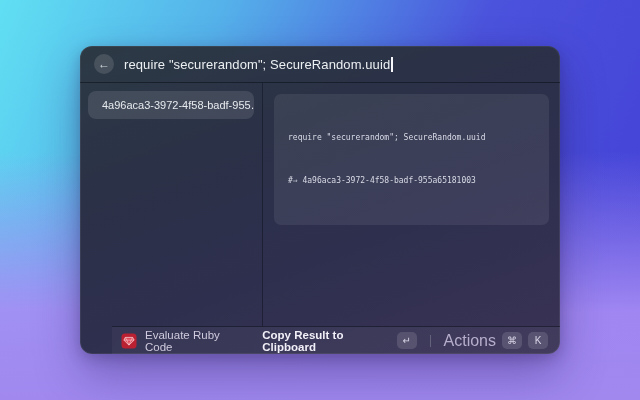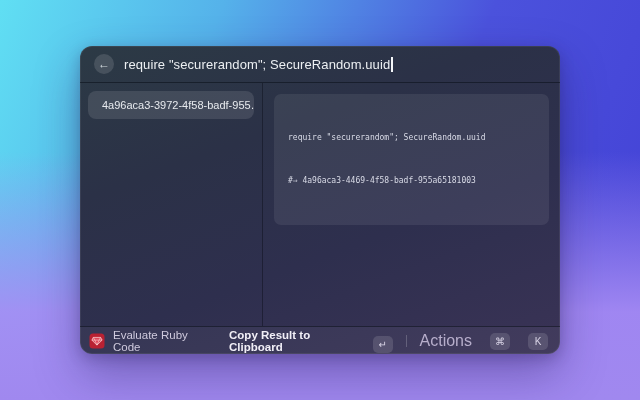--- a/index.html
+++ b/index.html
@@ -101,26 +101,27 @@
   
   .footer {
     flex: 0 0 28px;
     height: 28px;
     border-top: 1px solid rgba(10,14,24,0.55);
     background: rgba(255,255,255,0.045);
     display: flex;
     align-items: center;
     padding: 0 10px 0 9px;
     gap: 8px;
+    margin-left: 32px;
   }
   .app-icon { width: 16px; height: 16px; flex: 0 0 16px; }
   .app-label { color: #cfcadd; font-size: 11.5px; }
   .footer-spacer { flex: 1 1 auto; }
   .footer-action {
-    display: flex; align-items: flex-end; gap: 18px;
+    display: flex; align-items: center; gap: 6px;
     cursor: pointer; padding: 2px 2px; border-radius: 5px;
   }
   .primary-label { color: #f1eff7; font-weight: 700; font-size: 11.5px; }
   .actions-label { color: #b7aecb; font-size: 16px; }
   .key-badge {
     min-width: 20px; height: 17px;
     padding: 0 4px;
     border-radius: 5px;
     background: rgba(255,255,255,0.13);
     color: #d9d4e6;
@@ -150,21 +151,21 @@
 
   <div class="content">
     <div class="list-pane">
       <div class="list-item selected">
         <span>4a96aca3-3972-4f58-badf-955…</span>
       </div>
     </div>
     <div class="detail-pane">
       <div class="code-block">
         <div>require "securerandom"; SecureRandom.uuid</div>
-        <div>#⇒ 4a96aca3-4469-4f58-badf-955a65181003</div>
+        <div>#⇒ 4a96aca3-3972-4f58-badf-955a65181003</div>
       </div>
     </div>
   </div>
 
   <div class="footer">
     <svg class="app-icon" viewBox="0 0 16 16" aria-hidden="true">
       <rect x="0.5" y="0.5" width="15" height="15" rx="3.5" fill="#b92132"></rect>
       <path d="M4.3 4.4 L11.6 4.4 L13.1 7.1 L7.9 12.1 L2.9 7.1 Z" fill="#e0495a" stroke="#ffe2e4" stroke-width="0.7" stroke-linejoin="round"></path>
       <path d="M4.3 4.4 L5.9 7.1 L7.9 12.1 M11.6 4.4 L10.1 7.1 L7.9 12.1 M2.9 7.1 L5.9 7.1 L10.1 7.1 L13.1 7.1" stroke="#ffd8da" stroke-width="0.55" fill="none"></path>
     </svg>

